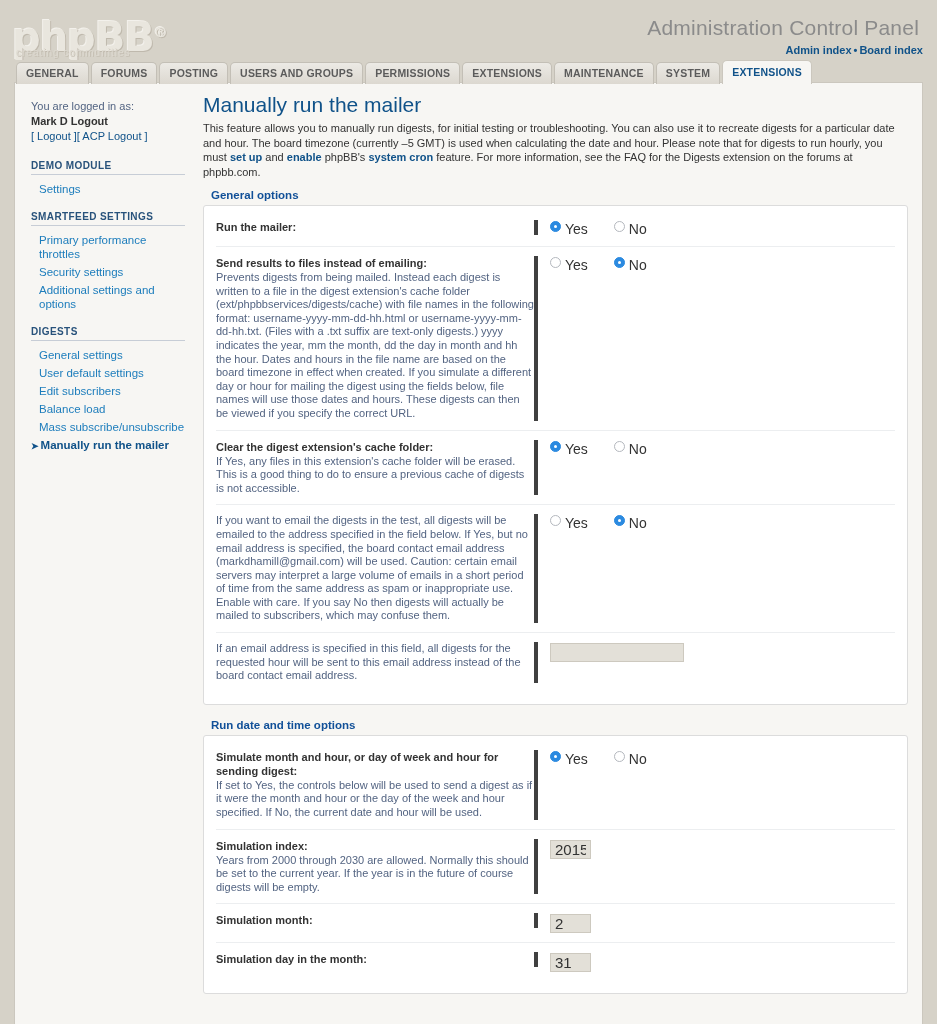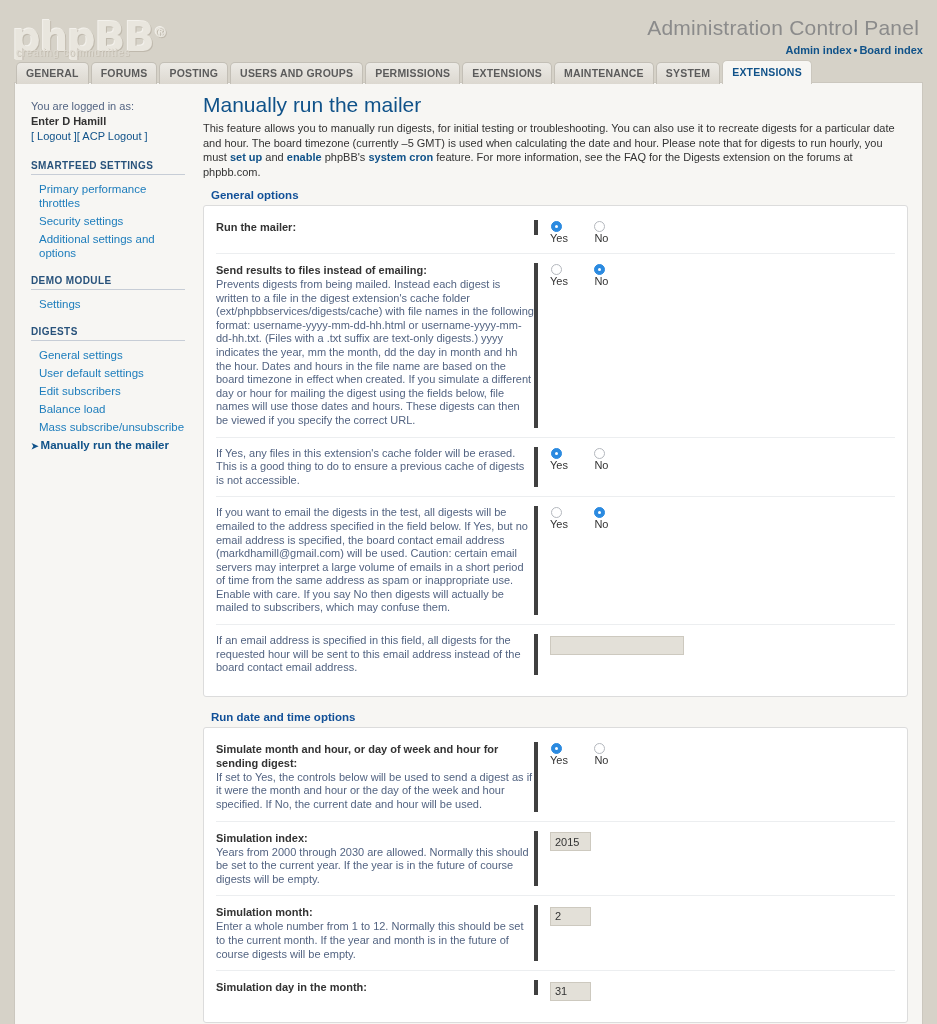--- a/index.html
+++ b/index.html
@@ -226,27 +226,25 @@
   .row-control {
     flex: 1 1 auto;
     padding-left: 12px;
     padding-top: 1px;
   }
 
   
   .radio-grp { display: flex; align-items: center; }
   .radio-opt {
     display: inline-flex;
-    align-items: center;
     margin-right: 26px;
-    font-size: 11px;
+    font-size: 14px;
     color: #333;
     cursor: pointer;
     user-select: none;
-    flex-direction: column;
   }
   .radio-dot {
     width: 11px; height: 11px;
     border-radius: 50%;
     border: 1px solid #b4b8be;
     background: #fff;
     margin-right: 4px;
     display: inline-block;
     position: relative;
     flex: 0 0 11px;
@@ -262,21 +260,21 @@
     width: 3px; height: 3px;
     background: #fff;
     border-radius: 50%;
   }
 
   
   input.txt {
     background: #e3e0d8;
     border: 1px solid #cdc9bf;
     font-family: "Liberation Sans", sans-serif;
-    font-size: 11px;
+    font-size: 15px;
     color: #333;
     padding: 2px 4px;
     height: 19px;
     line-height: 15px;
   }
   input.txt.wide { width: 134px; }
   input.txt.num  { width: 41px; }
 </style>
 </head>
 <body>
@@ -297,33 +295,33 @@
 </div>
 
 <div class="tabs" id="tabbar"><div class="tab">GENERAL</div><div class="tab">FORUMS</div><div class="tab">POSTING</div><div class="tab">USERS AND GROUPS</div><div class="tab">PERMISSIONS</div><div class="tab">EXTENSIONS</div><div class="tab">MAINTENANCE</div><div class="tab">SYSTEM</div><div class="tab active">EXTENSIONS</div></div>
 
 <div class="frame">
   <div class="frame-inner">
 
     <div class="sidebar">
       <div class="login-block">
         <div class="login-line">You are logged in as:</div>
-        <div class="login-user">Enter D Hamill</div>
+        <div class="login-user">Mark D Logout</div>
         <div class="login-links">[ Logout ][ ACP Logout ]</div>
       </div>
       <div id="sidebar-groups">
+          <div class="nav-group">
+            <div class="nav-head">DEMO MODULE</div>
+            <a class="nav-item" href="#">Settings</a>
+          </div>
           <div class="nav-group">
             <div class="nav-head">SMARTFEED SETTINGS</div>
             <a class="nav-item" href="#">Primary performance throttles</a>
             <a class="nav-item" href="#">Security settings</a>
             <a class="nav-item" href="#">Additional settings and options</a>
-          </div>
-          <div class="nav-group">
-            <div class="nav-head">DEMO MODULE</div>
-            <a class="nav-item" href="#">Settings</a>
           </div>
           <div class="nav-group">
             <div class="nav-head">DIGESTS</div>
             <a class="nav-item" href="#">General settings</a>
             <a class="nav-item" href="#">User default settings</a>
             <a class="nav-item" href="#">Edit subscribers</a>
             <a class="nav-item" href="#">Balance load</a>
             <a class="nav-item" href="#">Mass subscribe/unsubscribe</a>
             <a class="nav-item active" href="#"><span class="marker">➤</span><span>Manually run the mailer</span></a>
           </div>
@@ -370,20 +368,21 @@
                     </label>
                     <label class="radio-opt on">
                       <span class="radio-dot"></span>
                       <span>No</span>
                     </label>
                   </div>
                 </div>
               </div>
               <div class="row">
                 <div class="row-label">
+                  <span class="lbl-title">Clear the digest extension's cache folder:</span>
                   <span class="lbl-desc">If Yes, any files in this extension's cache folder will be erased. This is a good thing to do to ensure a previous cache of digests is not accessible.</span>
                 </div>
                 <div class="row-control">
                   <div class="radio-grp">
                     <label class="radio-opt on">
                       <span class="radio-dot"></span>
                       <span>Yes</span>
                     </label>
                     <label class="radio-opt">
                       <span class="radio-dot"></span>
@@ -441,21 +440,20 @@
               <div class="row">
                 <div class="row-label">
                   <span class="lbl-title">Simulation index:</span>
                   <span class="lbl-desc">Years from 2000 through 2030 are allowed. Normally this should be set to the current year. If the year is in the future of course digests will be empty.</span>
                 </div>
                 <div class="row-control"><input type="text" class="txt num" value="2015" style=""></div>
               </div>
               <div class="row">
                 <div class="row-label">
                   <span class="lbl-title">Simulation month:</span>
-                  <span class="lbl-desc">Enter a whole number from 1 to 12. Normally this should be set to the current month. If the year and month is in the future of course digests will be empty.</span>
                 </div>
                 <div class="row-control"><input type="text" class="txt num" value="2" style=""></div>
               </div>
               <div class="row">
                 <div class="row-label">
                   <span class="lbl-title">Simulation day in the month:</span>
                 </div>
                 <div class="row-control"><input type="text" class="txt num" value="31" style=""></div>
               </div>
             </div>

